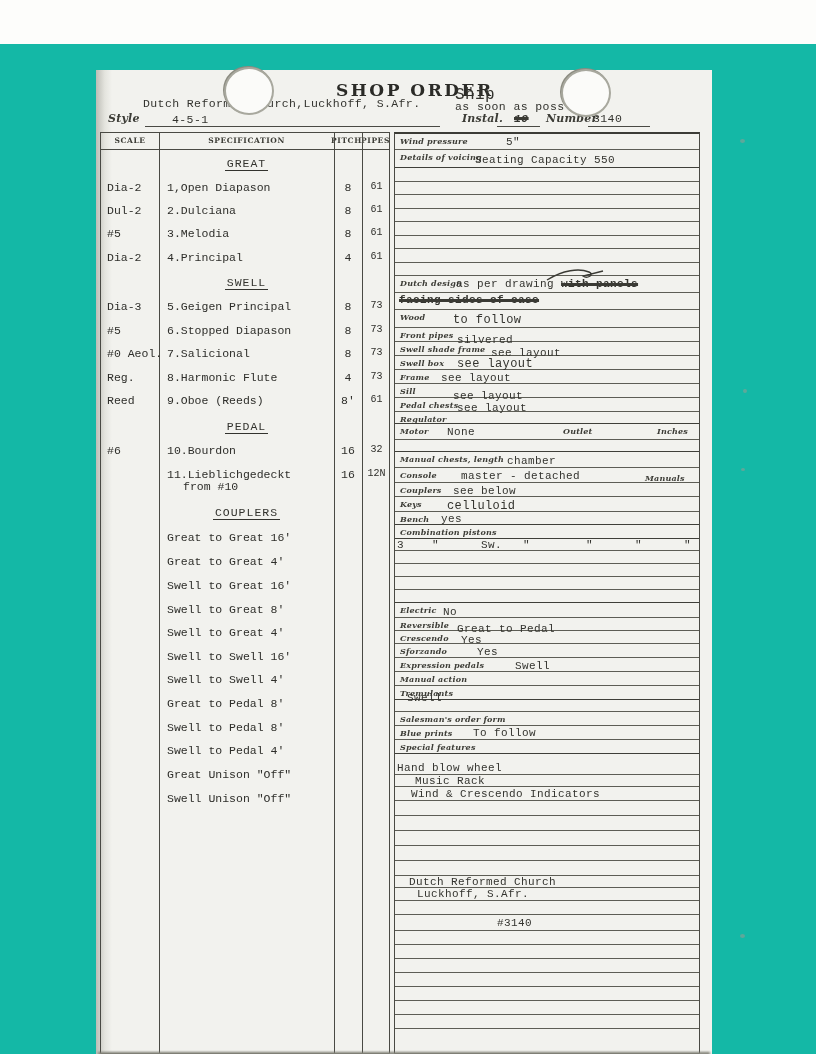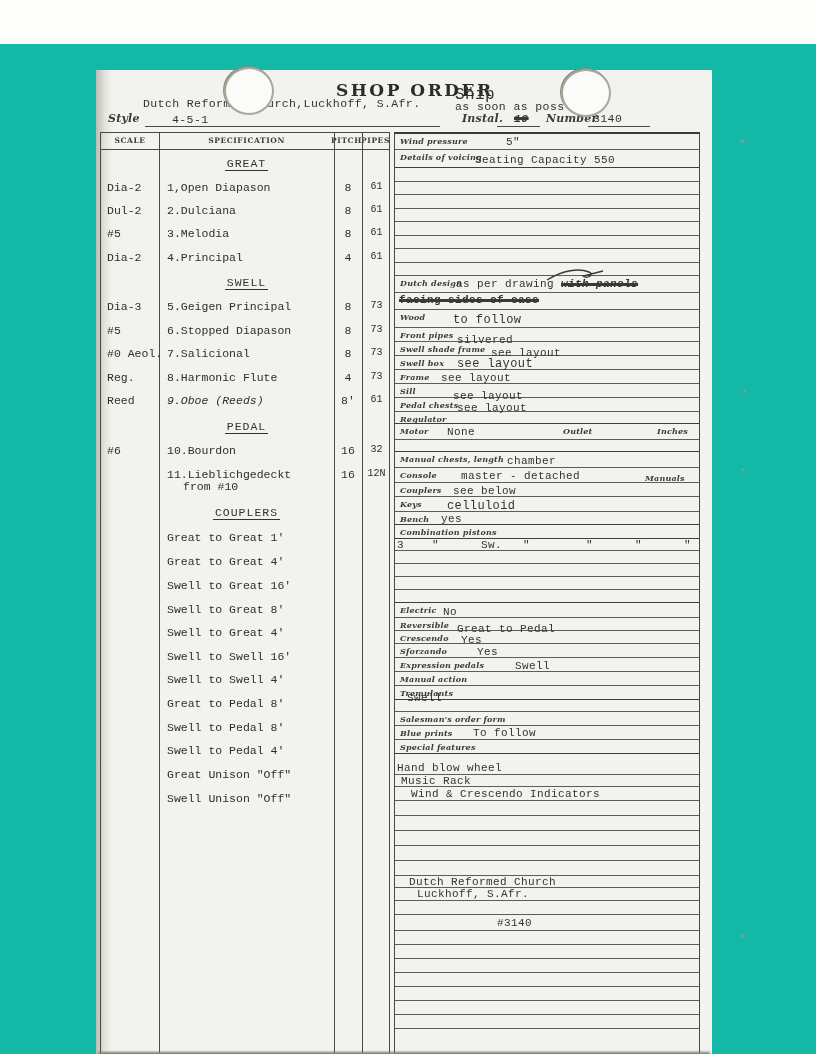--- a/index.html
+++ b/index.html
@@ -121,36 +121,36 @@
     <div class="spipes" style="top:191px;">73</div>
     <div class="scale" style="top:214px;">#0 Aeol.</div>
     <div class="sname" style="top:214px;">7.Salicional</div>
     <div class="spitch" style="top:214px;">8</div>
     <div class="spipes" style="top:214px;">73</div>
     <div class="scale" style="top:238px;">Reg.</div>
     <div class="sname" style="top:238px;">8.Harmonic Flute</div>
     <div class="spitch" style="top:238px;">4</div>
     <div class="spipes" style="top:238px;">73</div>
     <div class="scale" style="top:261px;">Reed</div>
-    <div class="sname" style="top:261px;font-style:italic;">9.Oboe (Reeds)</div>
+    <div class="sname" style="top:261px;">9.Oboe (Reeds)</div>
     <div class="spitch" style="top:261px;">8'</div>
     <div class="spipes" style="top:261px;">61</div>
 
     <div class="sechead" style="top:287px;"><span>PEDAL</span></div>
     <div class="scale" style="top:311px;">#6</div>
     <div class="sname" style="top:311px;">10.Bourdon</div>
     <div class="spitch" style="top:311px;">16</div>
     <div class="spipes" style="top:311px;">32</div>
     <div class="sname" style="top:335px;">11.Lieblichgedeckt</div>
     <div class="sname" style="top:347px;left:82px;">from #10</div>
     <div class="spitch" style="top:335px;">16</div>
     <div class="spipes" style="top:335px;">12N</div>
 
     <div class="sechead" style="top:373px;"><span>COUPLERS</span></div>
-    <div class="coupler" style="top:398px;">Great to Great 1'</div>
+    <div class="coupler" style="top:398px;">Great to Great 16'</div>
     <div class="coupler" style="top:422px;">Great to Great 4'</div>
     <div class="coupler" style="top:446px;">Swell to Great 16'</div>
     <div class="coupler" style="top:470px;">Swell to Great 8'</div>
     <div class="coupler" style="top:493px;text-align:center;">Swell to Great 4'</div>
     <div class="coupler" style="top:517px;">Swell to Swell 16'</div>
     <div class="coupler" style="top:540px;">Swell to Swell 4'</div>
     <div class="coupler" style="top:564px;">Great to Pedal 8'</div>
     <div class="coupler" style="top:588px;">Swell to Pedal 8'</div>
     <div class="coupler" style="top:611px;">Swell to Pedal 4'</div>
     <div class="coupler" style="top:635px;">Great Unison "Off"</div>
@@ -170,21 +170,21 @@
     <div class="rrow" style="height:13.5px;"></div>
     <div class="rrow" style="height:13.5px;"></div>
     <div class="rrow" style="height:13.5px;"></div>
     <div class="rrow" style="height:13.5px;"></div>
     <div class="rrow" style="height:13.5px;"></div>
     <div class="rrow" style="height:13.5px;"></div>
     <div class="rrow" style="height:13.5px;"></div>
 
     <div class="rrow" style="height:17px;">
       <span class="lbl">Dutch design</span>
-      <span class="rval" style="left:61px;top:2px;"><span>as per drawing </span><span class="strike" style="font-weight:bold;font-style:italic;">with panels</span></span>
+      <span class="rval" style="left:61px;top:2px;"><span>as per drawing </span><span class="strike" style="font-weight:bold;">with panels</span></span>
       <svg class="scrawl" style="left:150px;top:-8px;" width="60" height="14" viewBox="0 0 60 14">
         <path d="M2 12 C 18 2, 34 0, 44 4 C 50 7, 42 11, 38 8 L 58 3" stroke="#3a3a34" stroke-width="1.4" fill="none"></path>
       </svg>
     </div>
     <div class="rrow" style="height:17px;">
       <span class="rval strike" style="left:4px;top:1px;font-weight:bold;">facing sides of case</span>
     </div>
 
     <div class="rrow" style="height:18px;">
       <span class="lbl">Wood</span>
@@ -294,21 +294,21 @@
       <span class="rval" style="left:78px;top:1px;">To follow</span>
     </div>
     <div class="rrow hv" style="height:14px;">
       <span class="lbl">Special features</span>
     </div>
     <div class="rrow" style="height:8px;border-bottom:none;"></div>
     <div class="rrow" style="height:13px;">
       <span class="rval" style="left:2px;top:0;">Hand blow wheel</span>
     </div>
     <div class="rrow" style="height:12px;">
-      <span class="rval" style="left:6px;top:0;">Music Rack</span>
+      <span class="rval" style="left:20px;top:0;">Music Rack</span>
     </div>
     <div class="rrow" style="height:14px;">
       <span class="rval" style="left:16px;top:1px;">Wind &amp; Crescendo Indicators</span>
     </div>
     <div class="rrow" style="height:15px;"></div>
     <div class="rrow" style="height:15px;"></div>
     <div class="rrow" style="height:15px;"></div>
     <div class="rrow" style="height:15px;"></div>
     <div class="rrow" style="height:15px;"></div>
     <div class="rrow" style="height:12px;">

